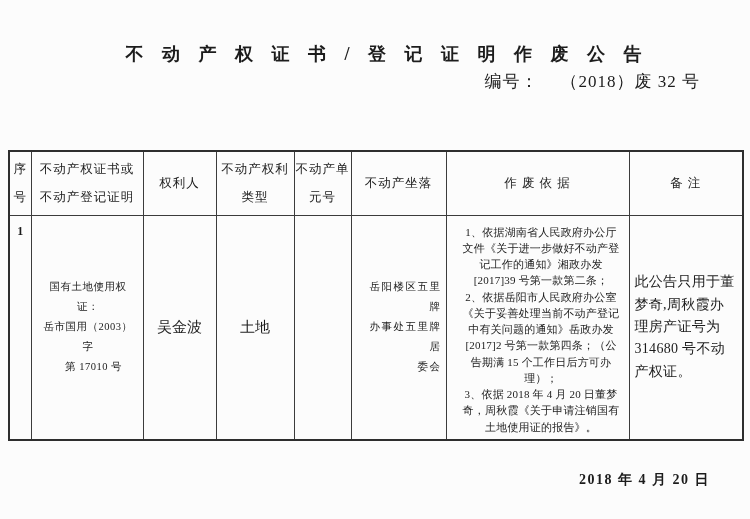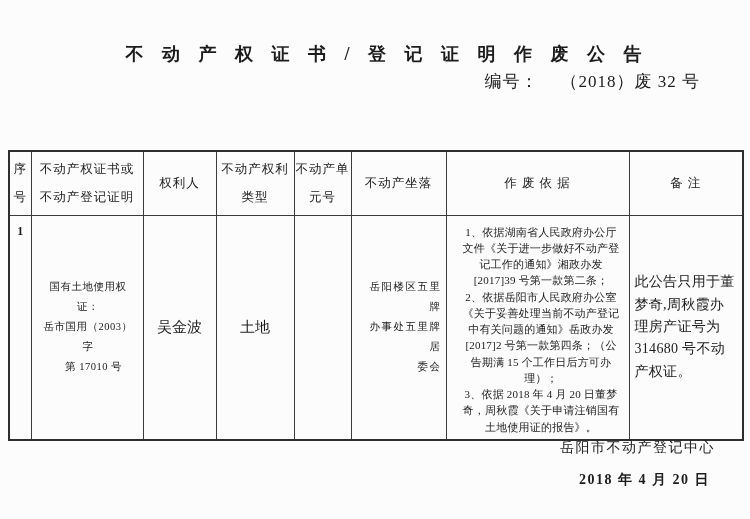--- a/index.html
+++ b/index.html
@@ -133,16 +133,15 @@
         <td class="basis">
           <div>1、依据湖南省人民政府办公厅文件《关于进一步做好不动产登记工作的通知》湘政办发[2017]39 号第一款第二条；</div>
           <div>2、依据岳阳市人民政府办公室《关于妥善处理当前不动产登记中有关问题的通知》岳政办发[2017]2 号第一款第四条；（公告期满 15 个工作日后方可办理）；</div>
           <div>3、依据 2018 年 4 月 20 日董梦奇，周秋霞《关于申请注销国有土地使用证的报告》。</div>
         </td>
         <td class="remark">此公告只用于董梦奇,周秋霞办理房产证号为 314680 号不动产权证。</td>
       </tr>
     </tbody>
   </table>
 
-  <div class="sign-org">岳阳市不动产登记中心</div>
   <div class="sign-date">2018 年 4 月 20 日</div>
 
 </div>
 
 </body></html>

